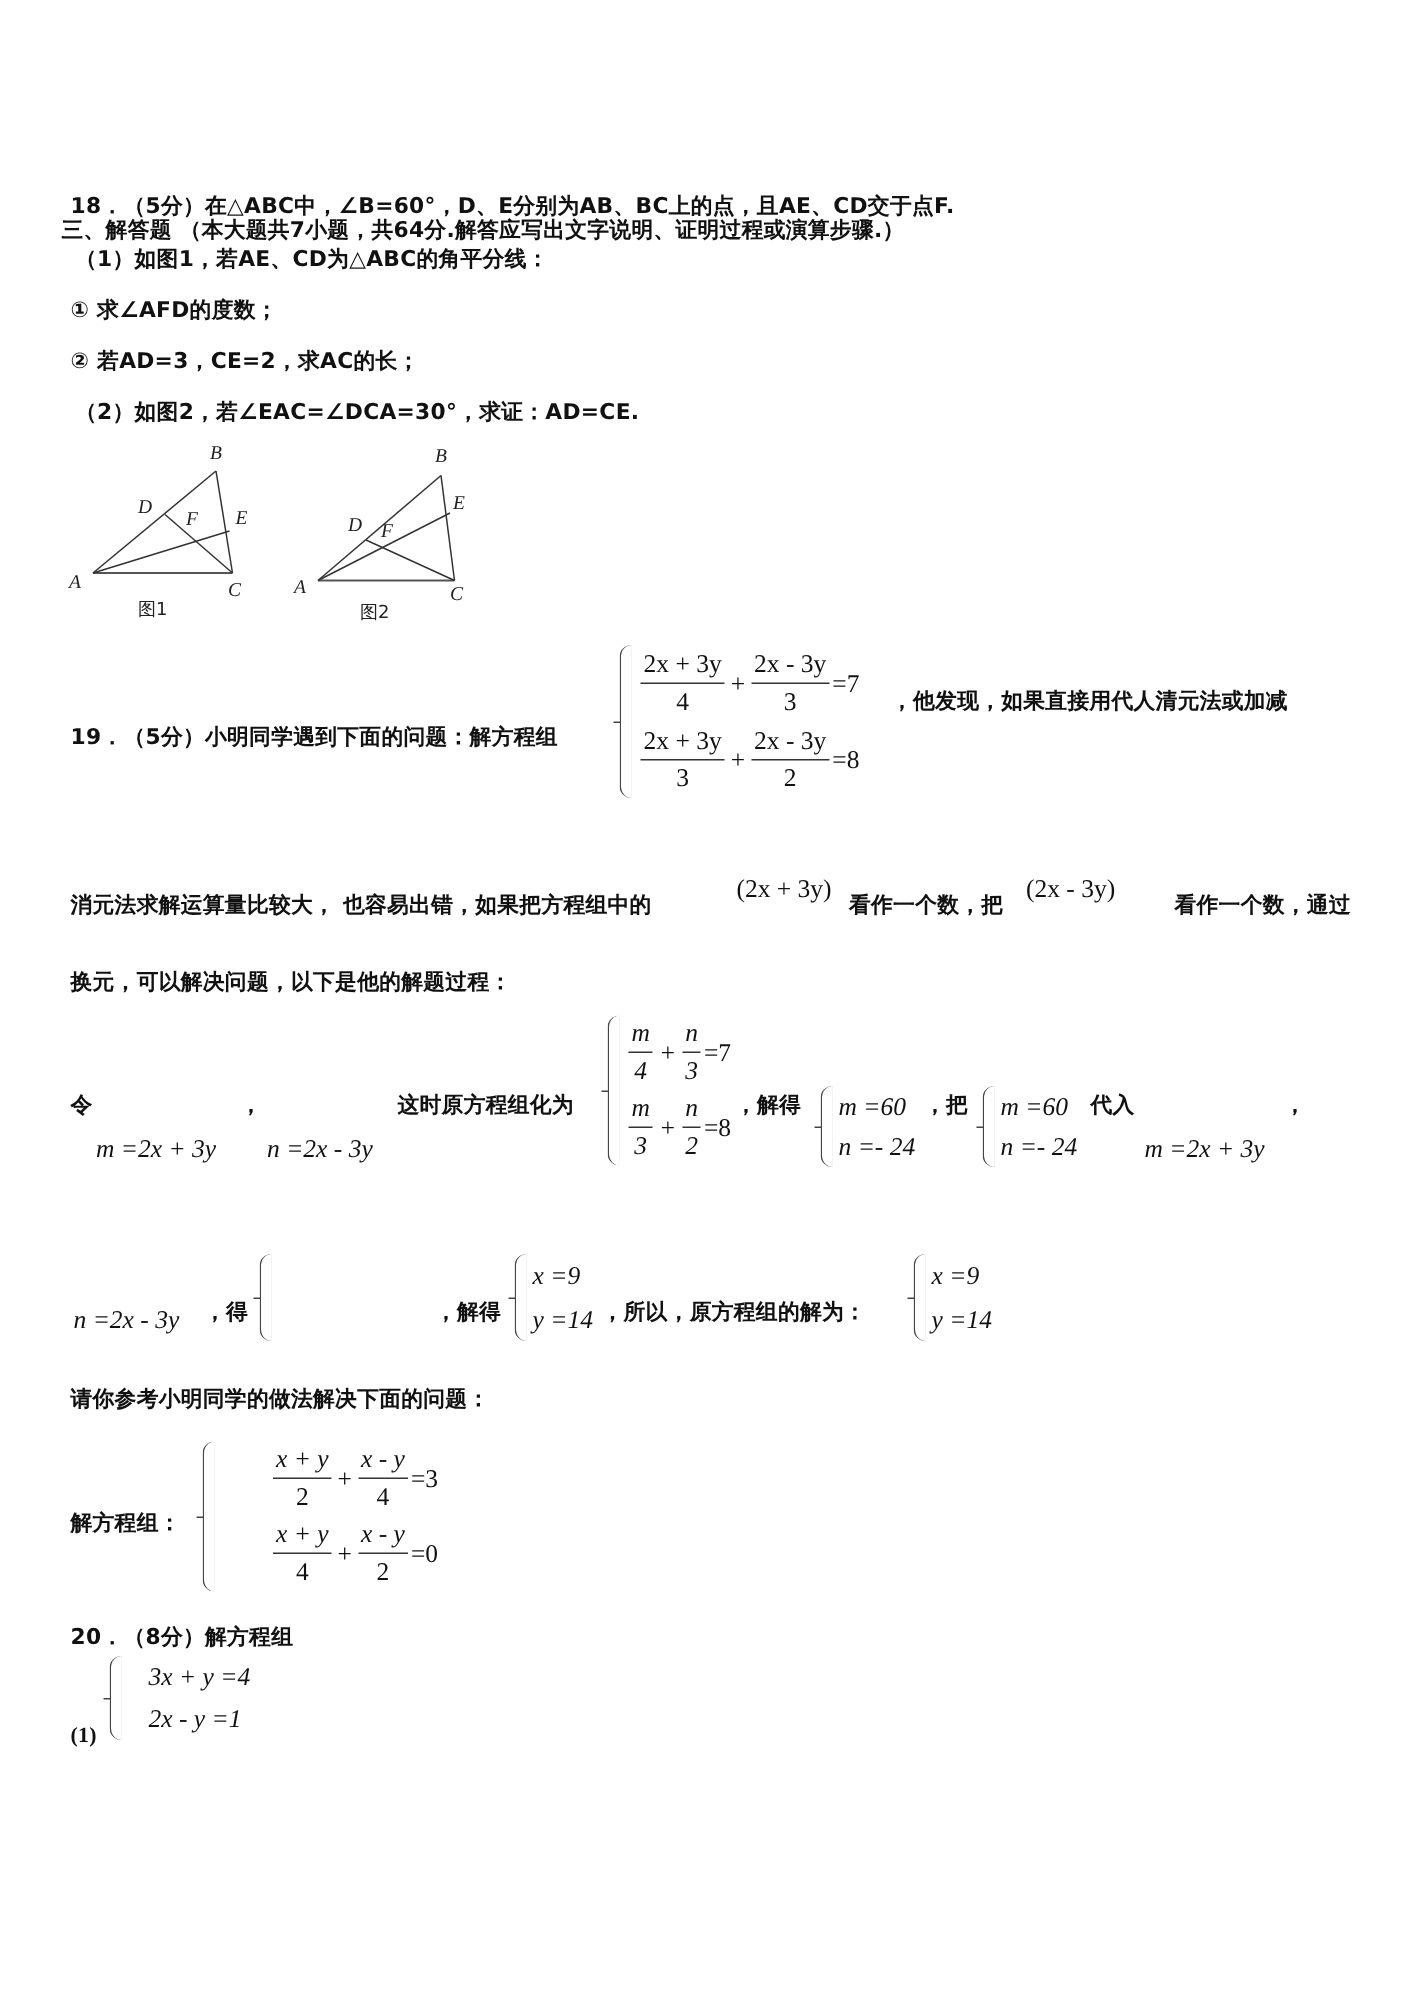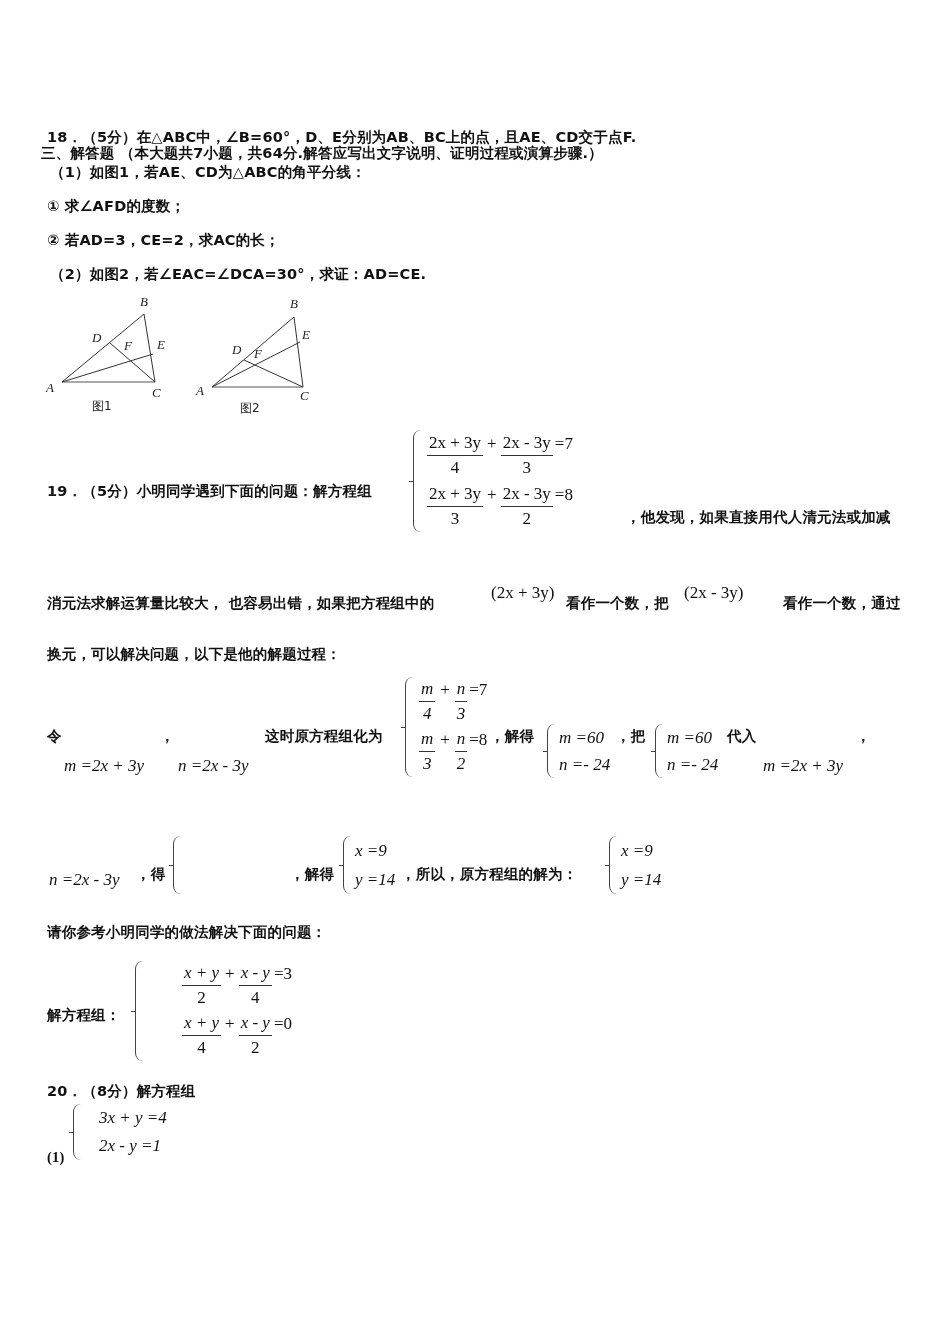--- a/index.html
+++ b/index.html
@@ -7,21 +7,21 @@
          font-family: "DejaVu Sans", sans-serif; color: #111; }
   .abs { position: absolute; white-space: nowrap; }
   .cn { font-size: 14.5px; font-weight: bold; letter-spacing: 0.2px; }
   .m { font-family: "Liberation Serif", "DejaVu Serif", serif; font-size: 17px; font-weight: normal; }
   .mi { font-style: italic; }
   
   .sys { position: absolute; display: flex; align-items: stretch; }
   .brace { width: 7px; border-left: 1px solid #444; border-radius: 8px 0 0 8px; margin-right: 4px; position: relative; }
   .brace::before { content: ""; position: absolute; left: -5px; top: 50%; width: 5px; height: 1px; background: #444; }
   .rows { display: flex; flex-direction: column; justify-content: space-around; }
-  .row { display: flex; font-family: "Liberation Serif", serif; font-size: 17px; white-space: nowrap; }
+  .row { display: flex; align-items: center; font-family: "Liberation Serif", serif; font-size: 17px; white-space: nowrap; }
   .frac { display: inline-flex; flex-direction: column; align-items: center; margin: 0 2px; }
   .frac .num { padding: 0 2px 2px; border-bottom: 1px solid #333; line-height: 1.1; }
   .frac .den { padding-top: 3px; line-height: 1.1; }
   .op { margin: 0 2px; }
   svg text { font-family: "Liberation Serif", serif; font-style: italic; font-size: 13px; fill: #222; }
   svg .cap { font-style: normal; font-family: "DejaVu Sans", sans-serif; font-size: 12px; }
 </style>
 </head>
 <body>
 
@@ -86,21 +86,21 @@
         </span>
       <span class="op">+</span>
       <span class="frac">
           <span class="num">2x - 3y</span>
           <span class="den">2</span>
         </span>
       <span>=8</span>
     </div>
   </div>
 </div>
-<div class="abs cn" style="left:594px;top:508px;margin-left:32px;">，他发现，如果直接用代人清元法或加减</div>
+<div class="abs cn" style="left:594px;top:458px;">，他发现，如果直接用代人清元法或加减</div>
 
 <div class="abs cn" style="left:47px;top:594px;">消元法求解运算量比较大，  也容易出错，如果把方程组中的</div>
 <div class="abs m" style="left:491px;top:583px;">(2x + 3y)</div>
 <div class="abs cn" style="left:566px;top:594px;">看作一个数，把</div>
 <div class="abs m" style="left:684px;top:583px;">(2x - 3y)</div>
 <div class="abs cn" style="left:759px;top:594px;margin-left:24px;">看作一个数，通过</div>
 
 <div class="abs cn" style="left:47px;top:645px;">换元，可以解决问题，以下是他的解题过程：</div>
 
 <div class="abs cn" style="left:47px;top:727px;">令</div>

